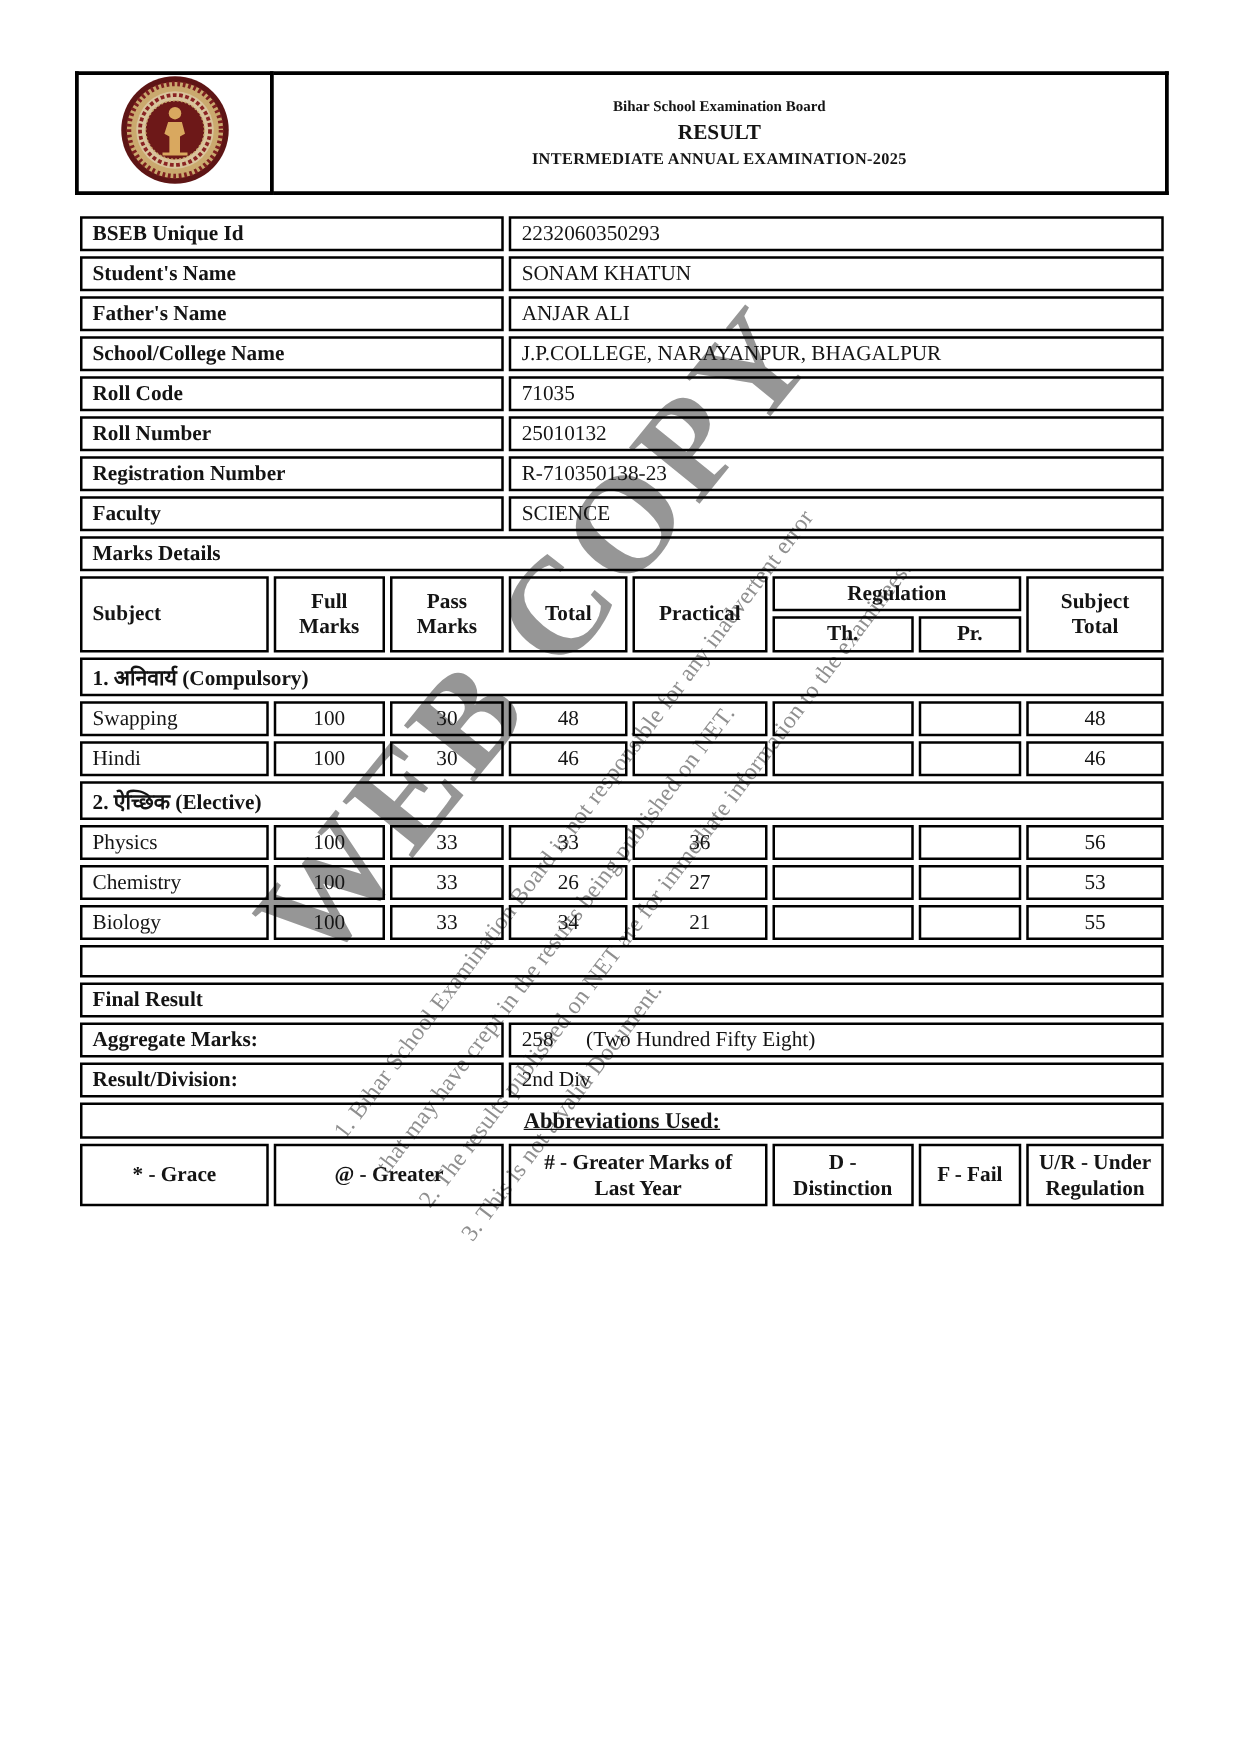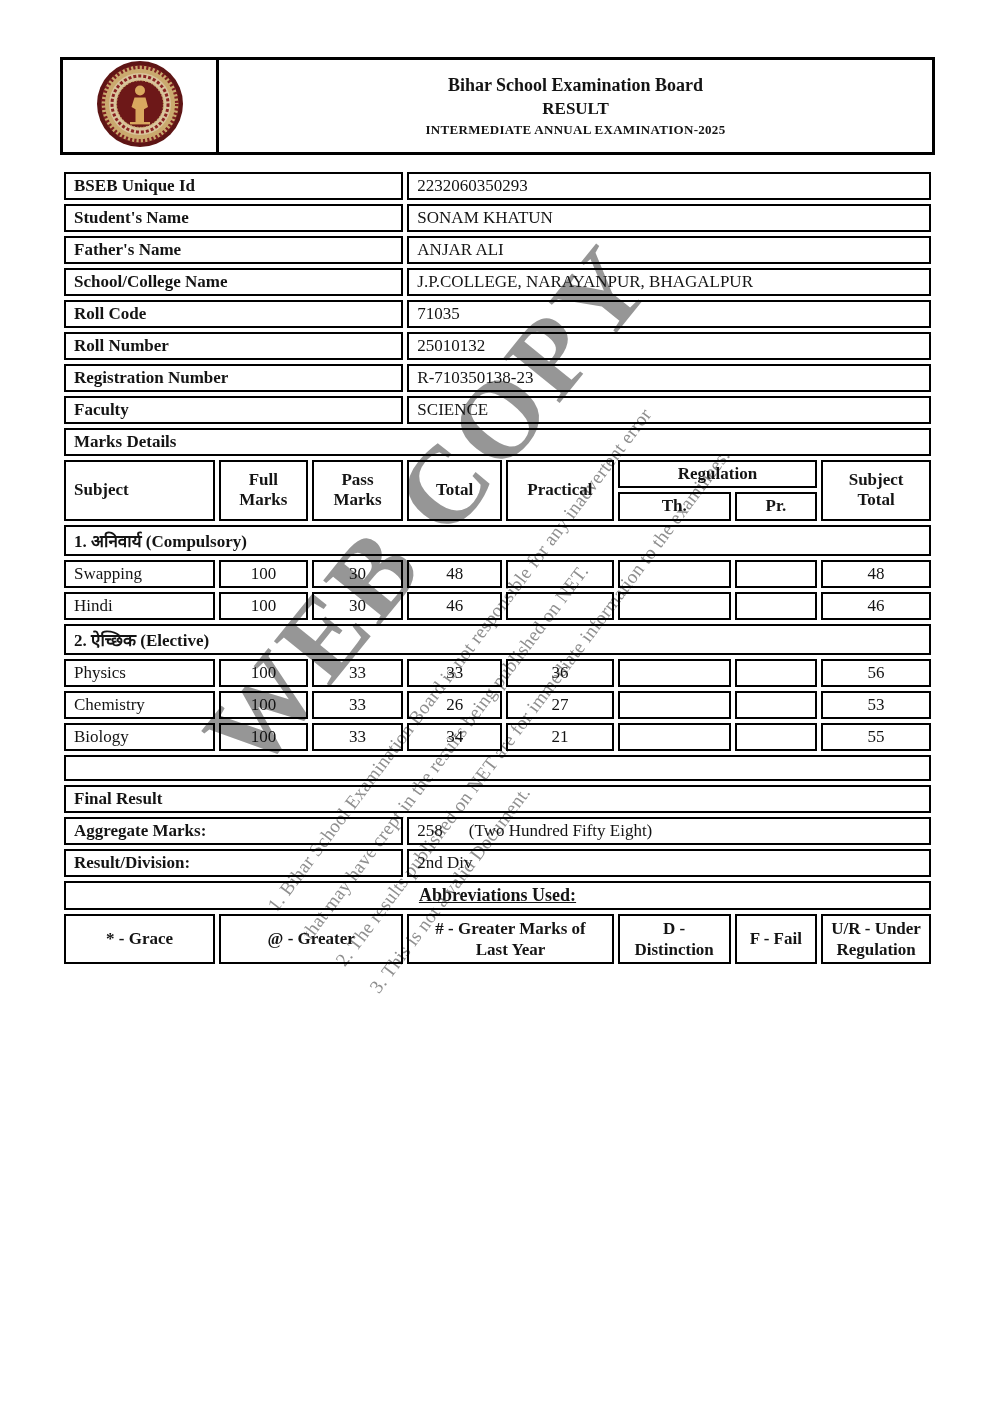--- a/index.html
+++ b/index.html
@@ -29,21 +29,21 @@
 
   
   .doc { position:absolute; left:60px; top:57px; width:875px; z-index:2; }
 
   table.header-table {
     width:100%; border-collapse:collapse; background:transparent;
   }
   table.header-table td { border:3px solid #000; height:95px; vertical-align:middle; }
   td.logo-cell { width:156px; text-align:center; }
   td.title-cell { text-align:center; }
-  .title-l1 { font-size:18px; font-weight:bold; }
+  .title-l1 { font-size:12px; font-weight:bold; }
   .title-l2 { font-size:17px; font-weight:bold; margin-top:3px; }
   .title-l3 { font-size:13px; font-weight:bold; margin-top:3px; letter-spacing:0.3px; }
 
   table.main-table {
     width:100%; margin-top:13px; table-layout:fixed;
     border-collapse:separate; border-spacing:4px; background:transparent;
   }
   table.main-table td {
     border:2.5px solid #000; font-size:17px; padding:2px 8px;
     background:transparent; overflow:hidden; vertical-align:middle;

